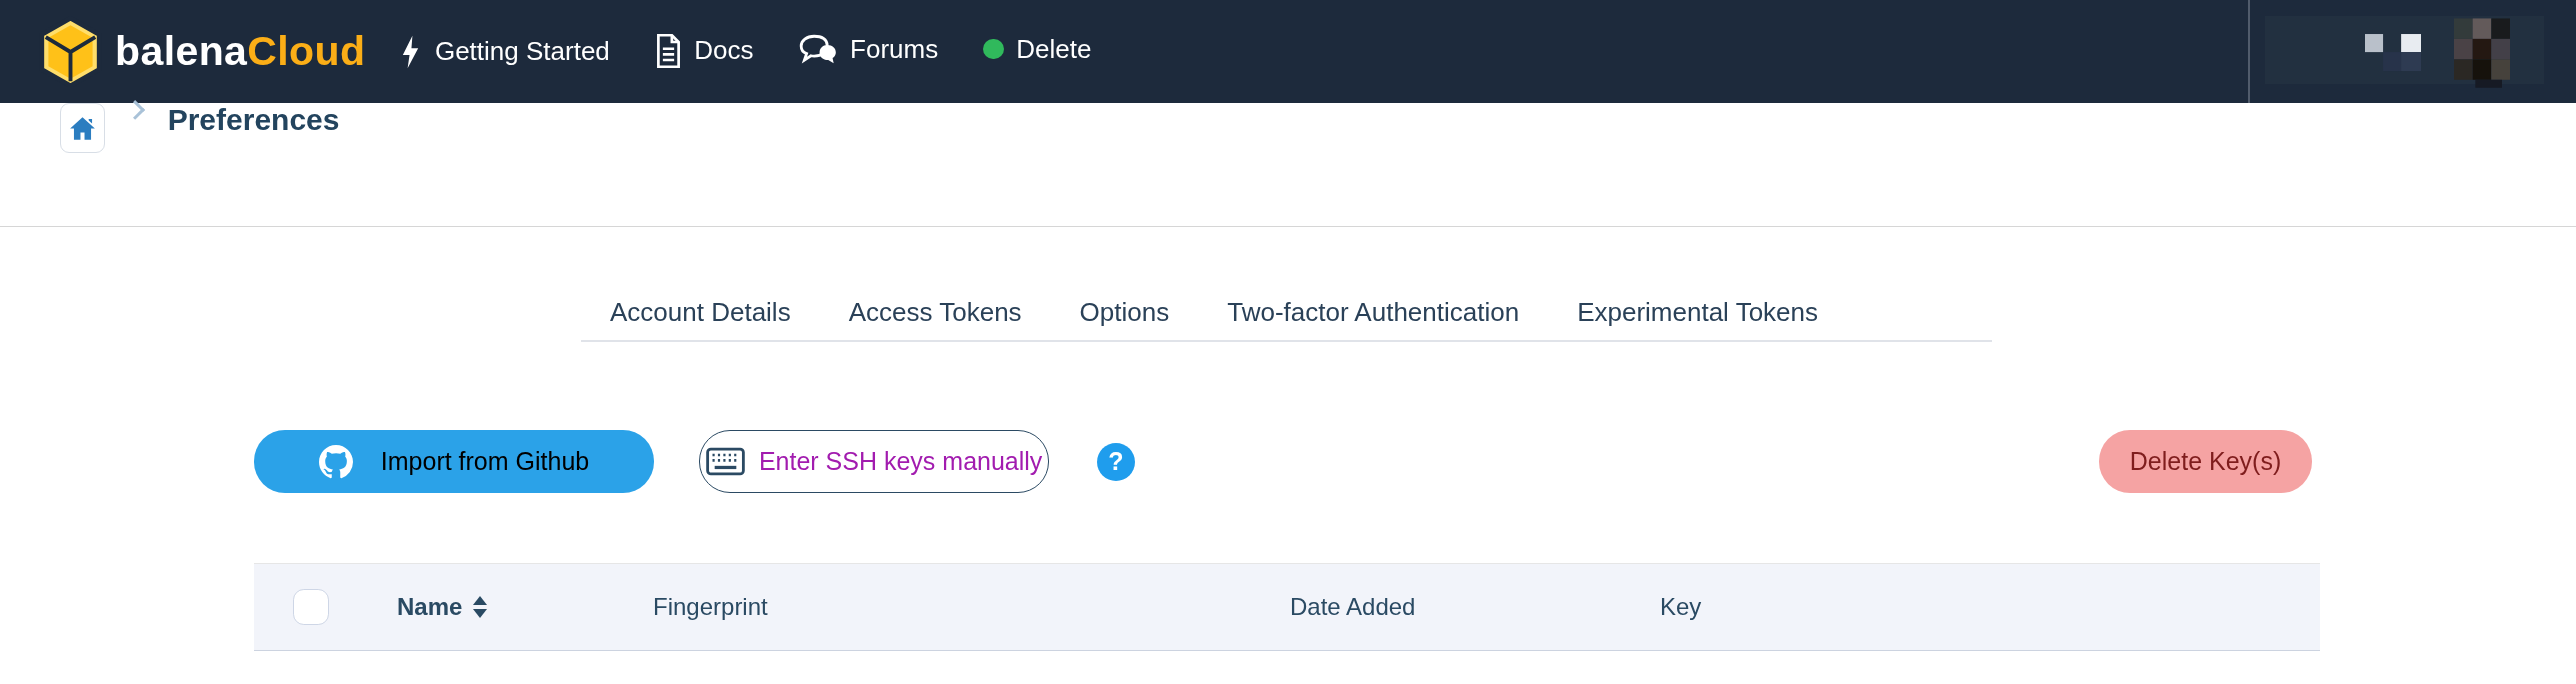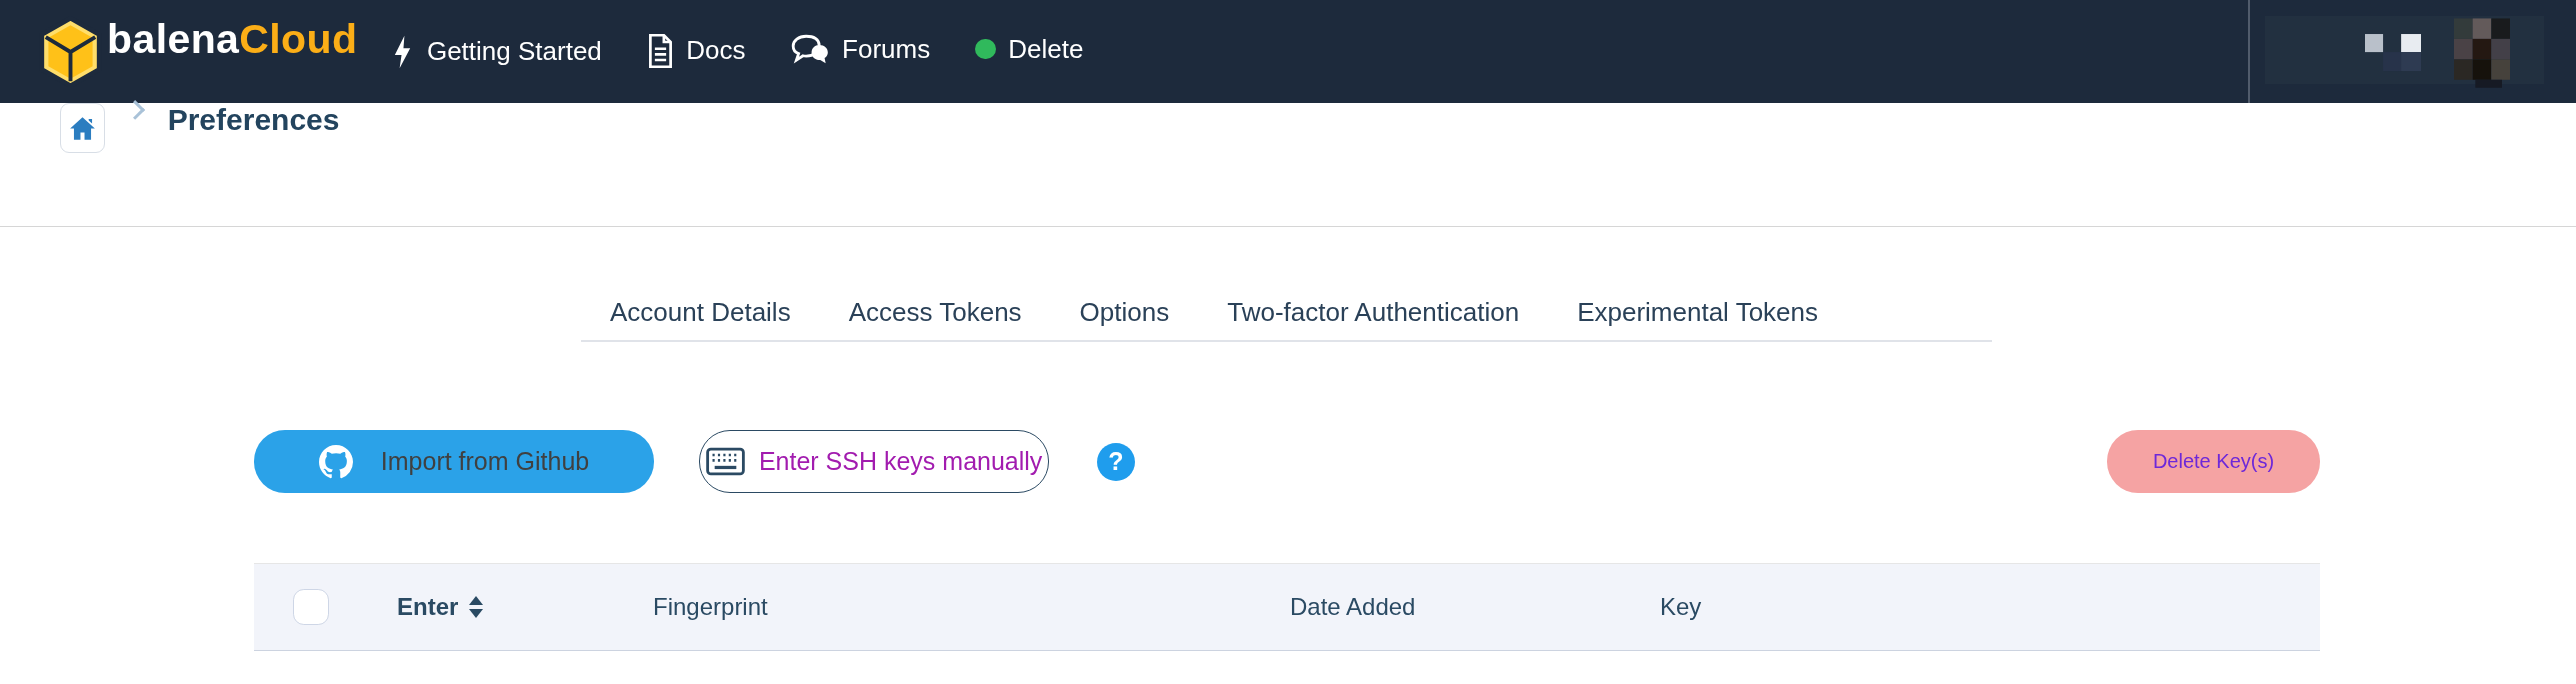--- a/index.html
+++ b/index.html
@@ -2,21 +2,21 @@
 <html style="font-size:14.3px"><head>
 <meta charset="utf-8">
 <style>
   * { margin:0; padding:0; box-sizing:border-box; }
   html,body { width:2576px; height:685px; overflow:hidden; background:#ffffff;
               font-family:"Liberation Sans", sans-serif; }
 
   
   .navbar { position:relative; width:100%; height:103px; background:#1d2a3c;
             display:flex; align-items:center; padding-left:38px; }
-  .brand { display:flex; gap:4px; }
+  .brand { display:flex; align-items:center; gap:12px; }
   .brand-logo { width:65px; height:72px; }
   .brand-text { font-size:41px; font-weight:700; color:#ffffff; letter-spacing:0.4px; }
   .brand-text .secondary { color:#fbae17; }
   .nav-links { display:flex; align-items:flex-start; margin-left:34px; gap:45px; }
   .nav-link { display:flex; align-items:center; gap:12.5px; color:#ffffff;
               font-size:26px; cursor:pointer; }
   .nav-icon { display:flex; align-items:center; justify-content:center; }
   .status-dot { width:20.6px; height:20.6px; border-radius:50%; background:#30b95c; }
   .nav-divider { position:absolute; left:2248px; top:0; width:1.8px; height:103px;
                  background:#515c6c; }
@@ -43,29 +43,29 @@
   .tab { padding:0 29px 12.5px; font-size:26px; line-height:30px; color:#2a4158;
          white-space:nowrap; cursor:pointer; }
   .tab.active { color:#2aa5ec; border-bottom:4.5px solid #2aa5ec;
                 margin-bottom:-3.6px; padding-bottom:11.7px; }
 
   
   .toolbar { position:absolute; left:254px; top:430px; width:2066px; height:63px; }
   .btn { display:flex; align-items:center; justify-content:center; gap:14.3px;
          height:63px; border-radius:31px; font-size:25px; cursor:pointer;
          border:none; font-family:inherit; }
-  .btn-import { position:absolute; left:0; width:400px; background:#2ba2e8; color:#404040;gap:28px; }
+  .btn-import { position:absolute; left:0; width:400px; background:#2ba2e8; color:#000000;gap:28px; }
   .btn-manual { position:absolute; left:445px; width:350px; background:#fff;
                 border:1.8px solid #2b4a63; color:#a21caf; }
   .help-circle { position:absolute; left:843px; top:12.5px; width:38px; height:38px;
                  border-radius:50%; background:#1f9ded; color:#fff; font-weight:700;
                  font-size:25px; display:flex; align-items:center;
                  justify-content:center; cursor:pointer; }
-  .btn-delete { position:absolute; right:0; width:213px; background:#f5a3a3;
-                color:#6d28d9; font-size:20px; cursor:default; }
+  .btn-delete { position:absolute; right:8px; width:213px; background:#f5a3a3;
+                color:#7f1d1d; font-size:25px; cursor:default; }
 
   
   .ssh-table { position:absolute; left:254px; top:563px; width:2066px; }
   .thead { position:relative; height:88px; background:#f2f4fa;
            border-top:0.9px solid #e6e6e6; border-bottom:1.8px solid #ccd3e0; }
   .checkbox { position:absolute; left:39px; top:25px; width:36px; height:36px;
               background:#fff; border:1.8px solid #ced6e6; border-radius:10.8px;
               cursor:pointer; }
   .col { position:absolute; top:0; height:100%; display:flex; align-items:center;
          gap:10.8px; font-size:24px; color:#2a4a63; }
@@ -194,21 +194,21 @@
 
   <button class="btn btn-delete">
     <span>Delete Key(s)</span>
   </button>
 </div>
 
 <div class="ssh-table">
   <div class="thead">
     <div class="checkbox"></div>
     <div class="col col-name">
-      <span>Enter</span>
+      <span>Name</span>
       <span class="sort-arrows">
         <span class="tri-up"></span>
           <span class="tri-down"></span>
       </span>
     </div>
     <div class="col col-fingerprint">
       <span>Fingerprint</span>
     </div>
     <div class="col col-date">
       <span>Date Added</span>

